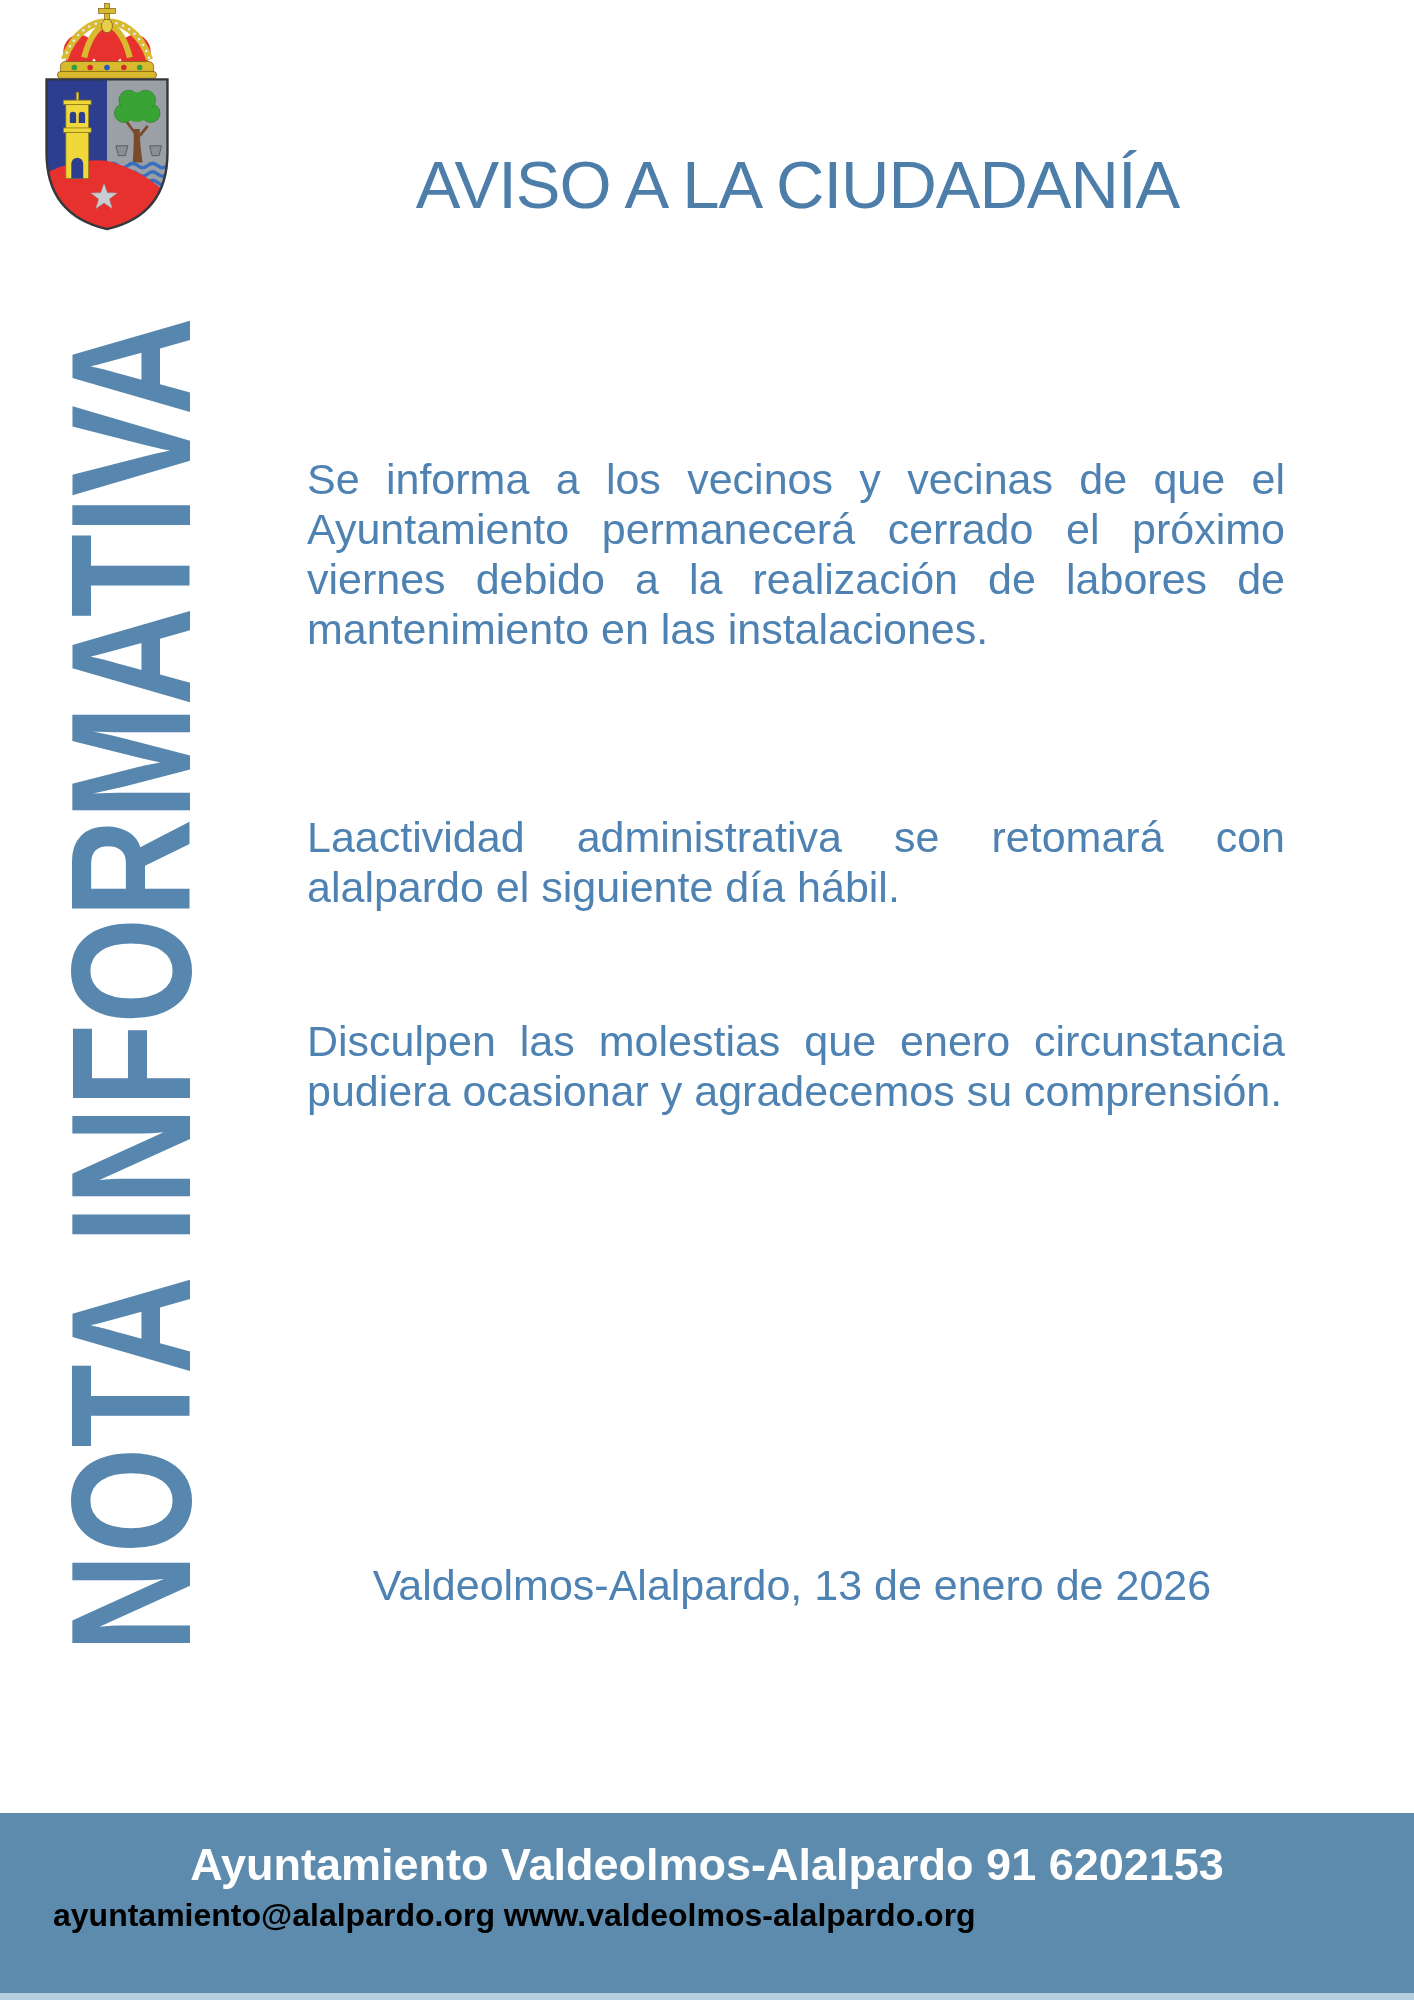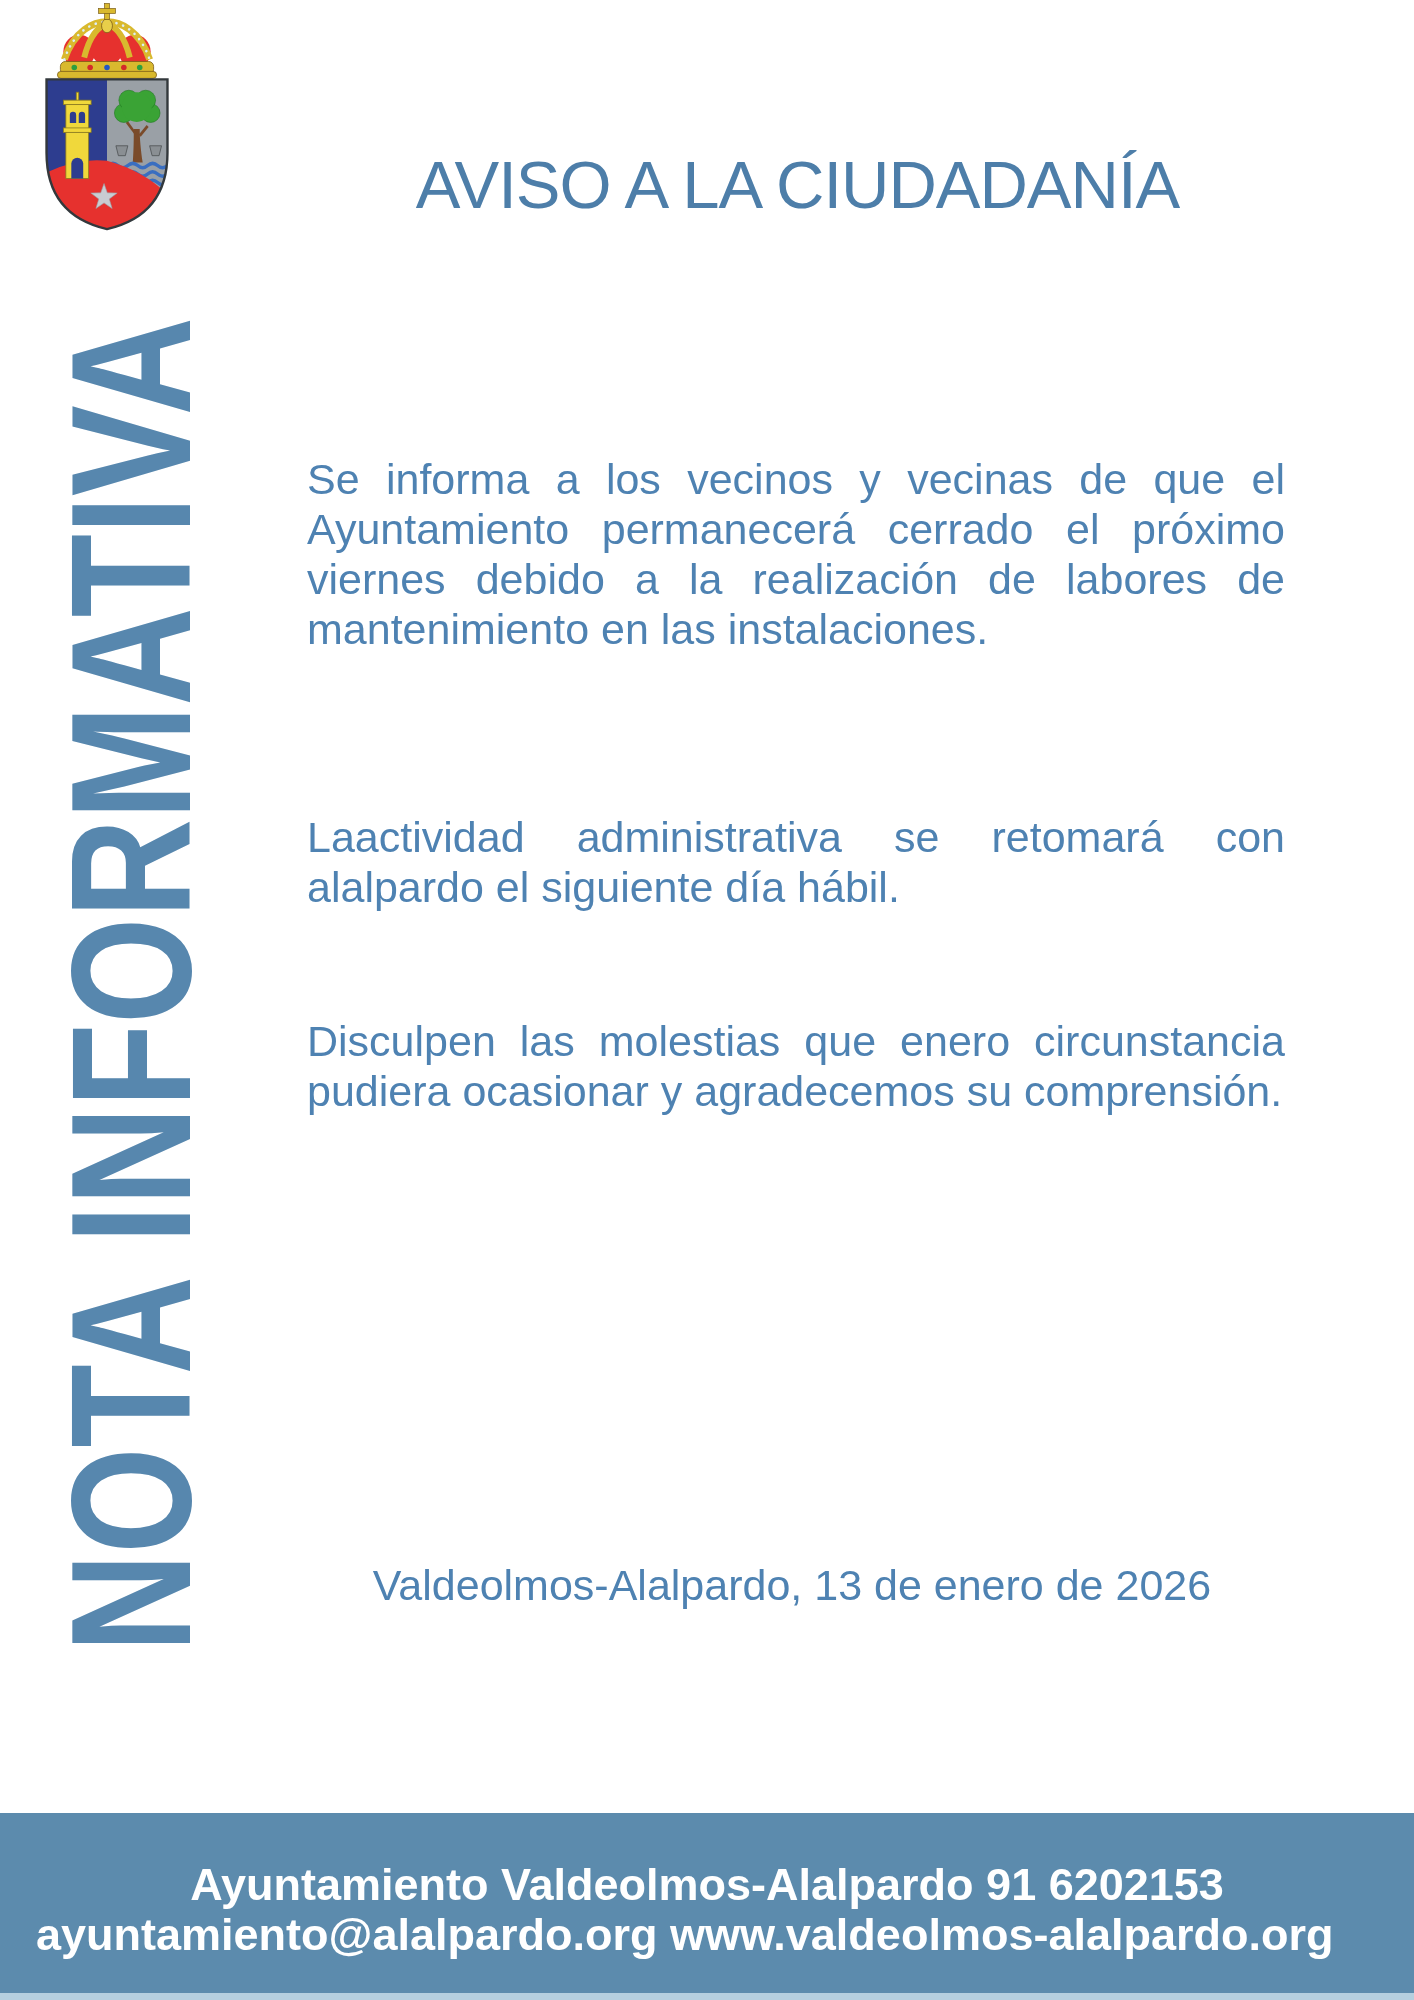--- a/index.html
+++ b/index.html
@@ -37,31 +37,31 @@
     position:absolute; left:303px; width:978px; top:1560px;
     font-size:43px; line-height:50px;
     color:#4e82b2;
     text-align:center;
   }
   .footer {
     position:absolute; left:0; right:0; top:1813px; bottom:0;
     background:#5c8bad;
   }
   .footer .line1 {
-    margin-top:47px;
+    margin-top:27px;
     text-align:center;
     font-size:45px; line-height:50px; font-weight:700;
     color:#ffffff;
     white-space:nowrap;
   }
   .footer .line2 {
-    padding-left:36px;
+    padding-left:53px;
     text-align:left;
-    font-size:45px; line-height:50px; font-weight:700;
-    color:#ffffff;
+    font-size:32px; line-height:50px; font-weight:700;
+    color:#000000;
     white-space:nowrap;
   }
   .footer .strip {
     position:absolute; left:0; right:0; bottom:0; height:7px;
     background:#b5cfdf;
   }
 </style>
 </head>
 <body>
 

